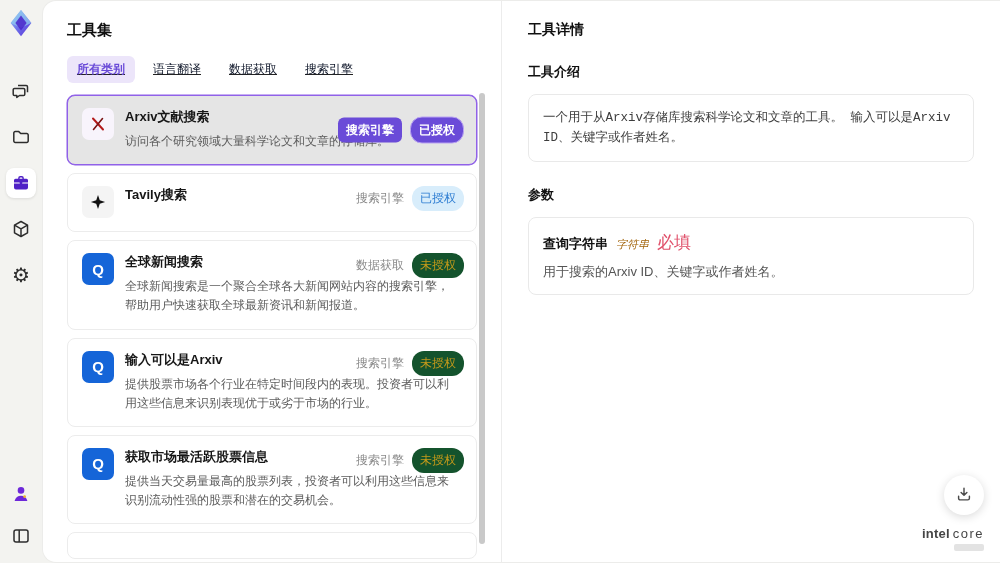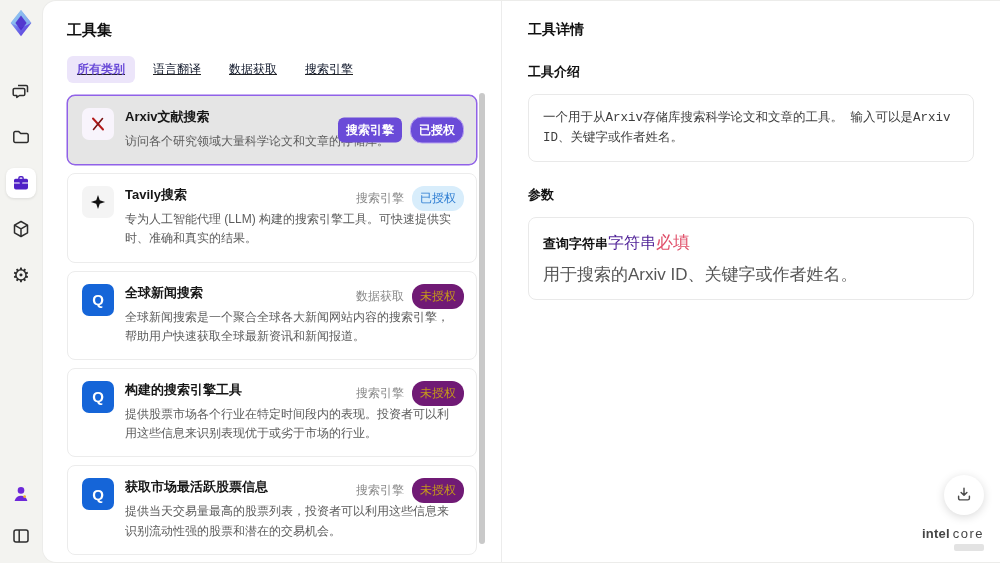--- a/index.html
+++ b/index.html
@@ -41,34 +41,34 @@
   .card-body { flex:1; min-width:0; }
   .card-title { font-size:13px; font-weight:bold; color:#161616; line-height:18px; }
   .card-desc { margin-top:6px; font-size:12px; color:#5c5c5c; line-height:1.6; padding-right:4px; }
   .tags { position:absolute; top:12px; right:12px; display:flex; gap:8px; align-items:center; }
   .card.selected .tags { top:50%; transform:translateY(-50%); }
   .tag-cat.plain { color:#8a8a8a; font-size:12px; }
   .tag-cat.solid { background:#6a4bd8; color:#fff; font-size:12px; font-weight:bold; padding:4px 8px; border-radius:6px; }
   .tag-auth { font-size:12px; padding:4px 8px; border-radius:12px; }
   .tag-auth.purple { background:#6a4bd8; color:#fff; font-weight:bold; border:1px solid #b9a3f2; }
   .tag-auth.blue { background:#d8edfb; color:#2d7dd2; }
-  .tag-auth.yellow { background:#701a75; color:#c59a1a; }
+  .tag-auth.yellow { background:#14532d; color:#c59a1a; }
   .scrollbar-thumb { position:absolute; right:16px; top:92px; bottom:18px; width:6px; border-radius:3px; background:#c9c9c9; }
 
   
   .detail-pane { flex:1; border-left:1px solid #ececec; padding:20px 26px; }
   .detail-title { font-size:14px; font-weight:bold; color:#101010; }
   .section-title { font-size:13px; font-weight:bold; color:#101010; margin-top:24px; }
   .info-box { margin-top:13px; border:1px solid #e9e9e9; border-radius:8px; padding:13px 14px; background:#fff; }
   .intro-text { font-size:12.5px; color:#3d3d3d; line-height:1.6;font-family:Liberation Mono, monospace; }
-  .param-line { display:flex; align-items:baseline; gap:0; }
+  .param-line { display:flex; align-items:baseline; gap:8px; }
   .param-name { font-size:13px; font-weight:bold; color:#111; }
-  .param-type { font-size:16px; color:#4c1d95; }
+  .param-type { font-size:11px; color:#a16207;font-style:italic; }
   .param-required { font-size:17px; color:#e0506a; }
-  .param-desc { margin-top:9px; font-size:17px; color:#555; }
+  .param-desc { margin-top:9px; font-size:13px; color:#555; }
 
   
   .fab { position:fixed; right:16px; bottom:48px; width:40px; height:40px; border-radius:50%; background:#fff; box-shadow:0 2px 10px rgba(0,0,0,.15); display:flex; align-items:center; justify-content:center; cursor:pointer; border:none; }
   .intel { position:fixed; right:16px; bottom:12px; text-align:left; }
   .intel-line { font-size:13px; color:#454545; white-space:nowrap; }
   .intel-b { font-weight:bold; letter-spacing:.2px; }
   .intel-c { margin-left:3px; letter-spacing:1.5px; font-weight:normal; }
   .intel-sub { width:30px; height:7px; background:#e3e3e3; border-radius:2px; margin:3px 0 0 auto; }
 </style>
 </head>
@@ -181,21 +181,20 @@
           <div class="card">
 
     <span class="tool-icon icon-sparkle">
       <svg width="16" height="16" viewBox="0 0 18 18">
         <polygon points="9,1 11,7 17,9 11,11 9,17 7,11 1,9 7,7" fill="#111"></polygon>
       </svg>
     </span>
 
     <div class="card-body">
       <div class="card-title">Tavily搜索</div>
-      <div class="card-desc">专为人工智能代理 (LLM) 构建的搜索引擎工具。可快速提供实时、准确和真实的结果。</div>
     </div>
     <div class="tags">
       <span class="tag-cat plain">搜索引擎</span>
       <span class="tag-auth blue">已授权</span>
     </div>
   </div>
           <div class="card">
 
     <span class="tool-icon icon-blueq">Q</span>
 
@@ -206,21 +205,21 @@
     <div class="tags">
       <span class="tag-cat plain">数据获取</span>
       <span class="tag-auth yellow">未授权</span>
     </div>
   </div>
           <div class="card">
 
     <span class="tool-icon icon-blueq">Q</span>
 
     <div class="card-body">
-      <div class="card-title">构建的搜索引擎工具</div>
+      <div class="card-title">输入可以是Arxiv</div>
       <div class="card-desc">提供股票市场各个行业在特定时间段内的表现。投资者可以利用这些信息来识别表现优于或劣于市场的行业。</div>
     </div>
     <div class="tags">
       <span class="tag-cat plain">搜索引擎</span>
       <span class="tag-auth yellow">未授权</span>
     </div>
   </div>
           <div class="card">
 
     <span class="tool-icon icon-blueq">Q</span>

